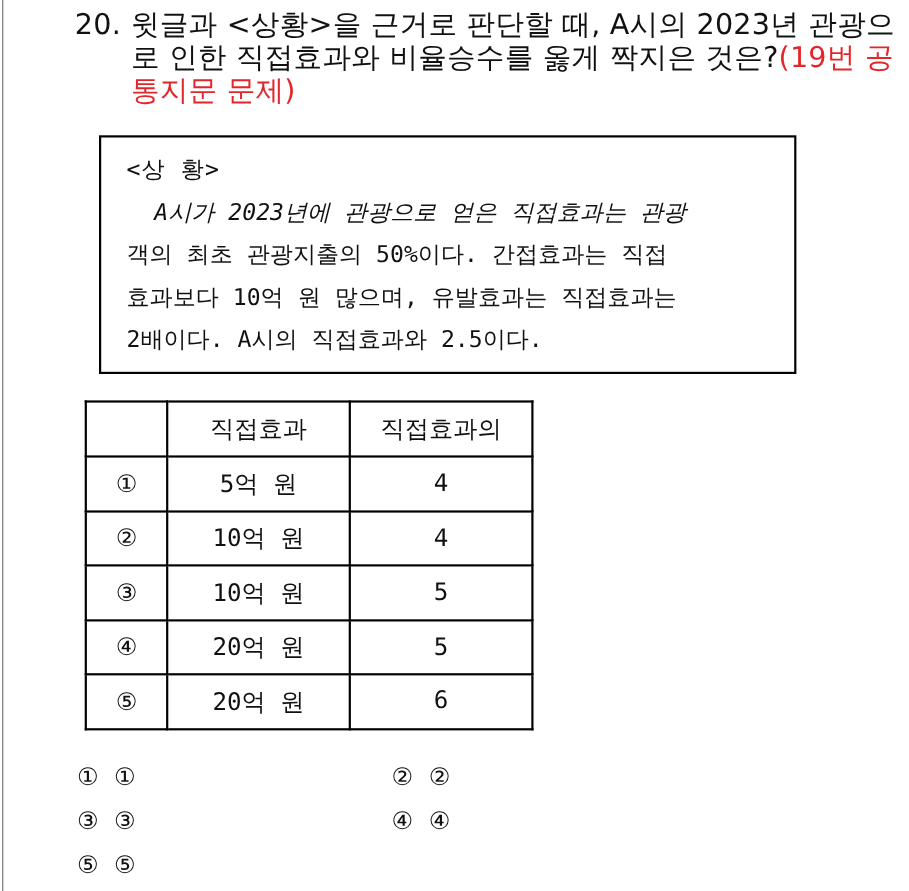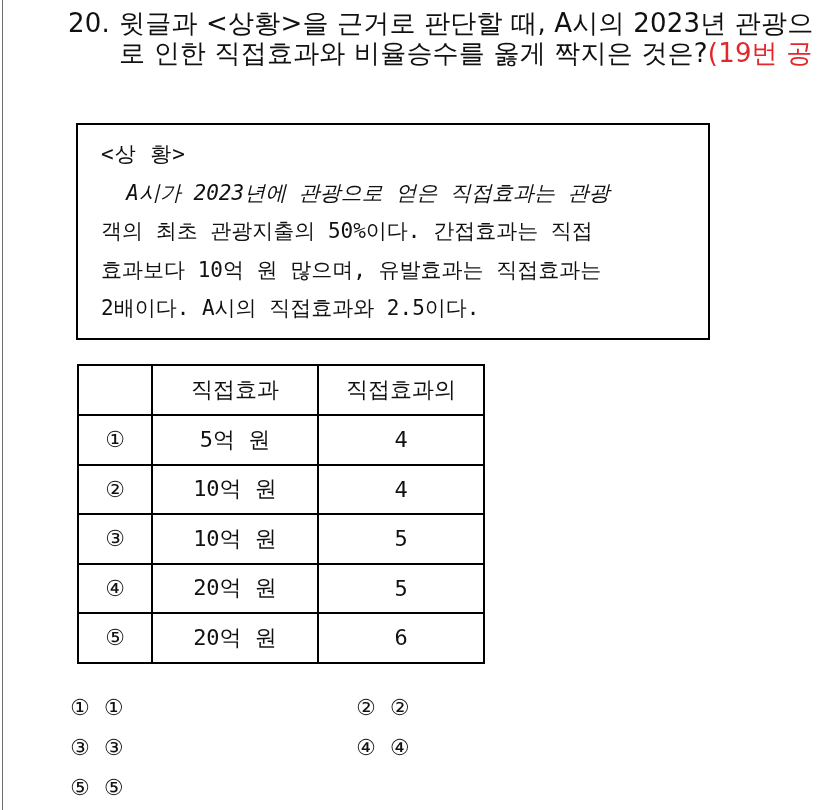--- a/index.html
+++ b/index.html
@@ -42,21 +42,21 @@
       display: block;
     }
     .question .indent {
       padding-left: 51px;
     }
     .red {
       color: #e3262b;
     }
     .situation-box {
       position: absolute;
-      left: 76px;
+      left: 90px;
       top: 123px;
       width: 630px;
       height: 213px;
       border: 2px solid #000000;
       box-sizing: content-box;
     }
     .situation-box .inner {
       position: absolute;
       left: 23px;
       top: 10px;
@@ -111,20 +111,21 @@
     .answer span { display: inline-block; }
   </style>
 </head>
 <body>
 
 <div class="left-rule"></div>
 
 <div class="question">
   <span class="line"><span class="num">20.</span><span>윗글과 &lt;상황&gt;을 근거로 판단할 때, A시의 2023년 관광으</span></span>
   <span class="line indent"><span>로 인한 직접효과와 비율승수를 옳게 짝지은 것은?</span><span class="red">(19번 공</span></span>
+  <span class="line indent red">통지문 문제)</span>
 </div>
 
 <div class="situation-box">
   <div class="inner">
     <span class="ln title">&lt;상  황&gt;</span>
     <span class="ln" style="white-space:pre;font-style:italic;">  A시가 2023년에 관광으로 얻은 직접효과는 관광</span>
     <span class="ln">객의 최초 관광지출의 50%이다. 간접효과는 직접</span>
     <span class="ln">효과보다 10억 원 많으며, 유발효과는 직접효과는</span>
     <span class="ln">2배이다. A시의 직접효과와 2.5이다.</span>
   </div>

